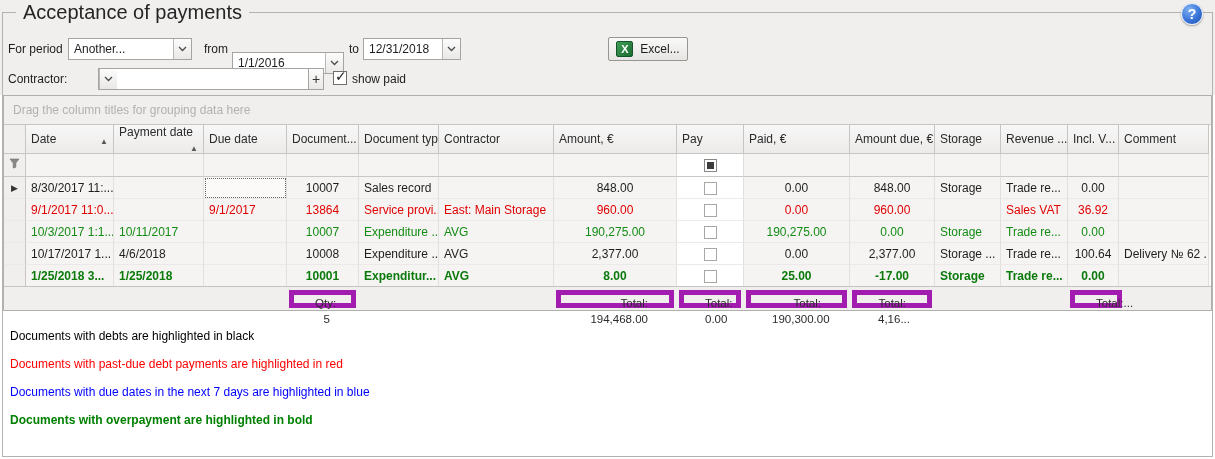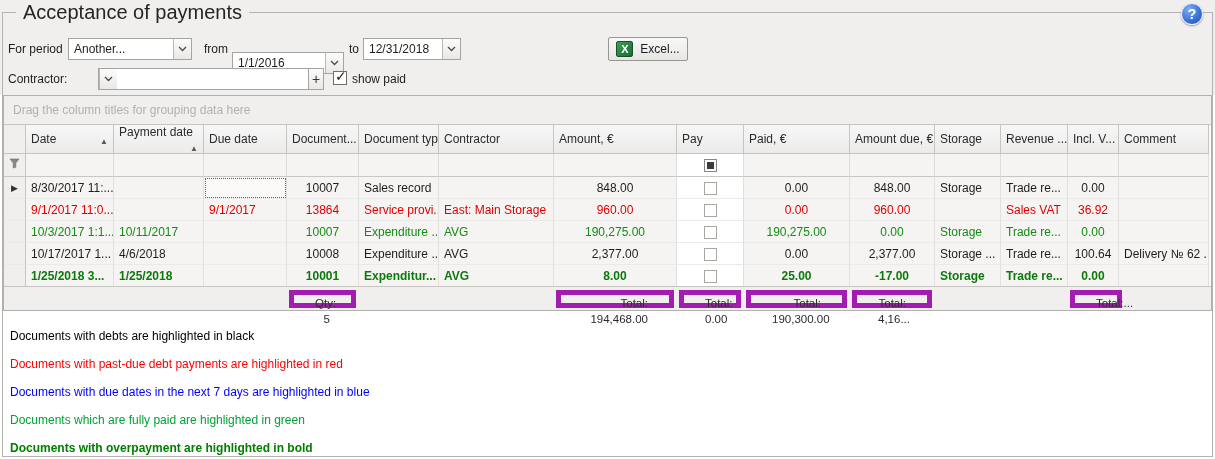--- a/index.html
+++ b/index.html
@@ -284,16 +284,15 @@
         <div class="total-box" style="left: 742px; width: 101px;">Total: 190,300.00</div>
         <div class="total-box" style="left: 848px; width: 80px;">Total: 4,16...</div>
         <div class="total-box" style="left: 1066px; width: 46px;">Total:...</div>
       </div>
   </div>
 
   <div class="legend" id="legend">
       <div class="legend-line" style="color: rgb(0, 0, 0);">Documents with debts are highlighted in black</div>
       <div class="legend-line" style="color: rgb(255, 0, 0);">Documents with past-due debt payments are highlighted in red</div>
       <div class="legend-line" style="color: rgb(0, 0, 255);">Documents with due dates in the next 7 days are highlighted in blue</div>
-      <div class="legend-line" style="color: rgb(0, 163, 53);">Documents which are fully paid are highlighted in green</div>
       <div class="legend-line" style="color: rgb(0, 128, 0); font-weight: bold;">Documents with overpayment are highlighted in bold</div>
     </div>
 </div>
 
 </body></html>

